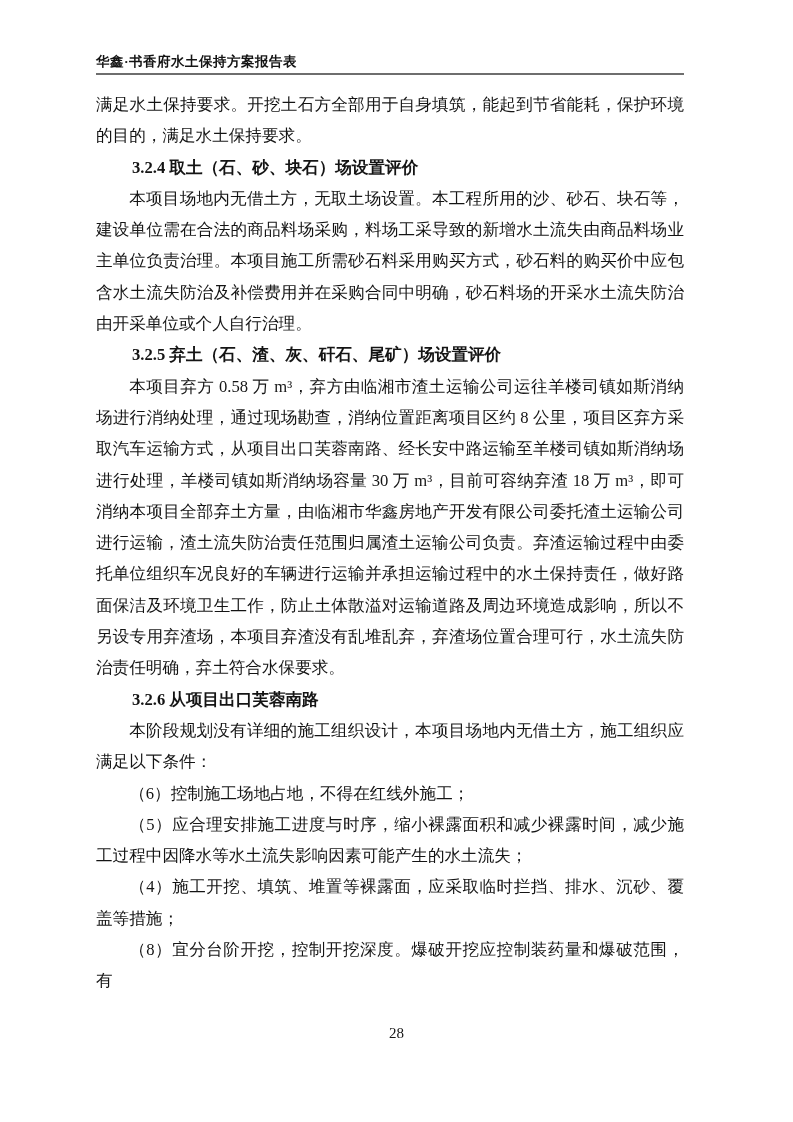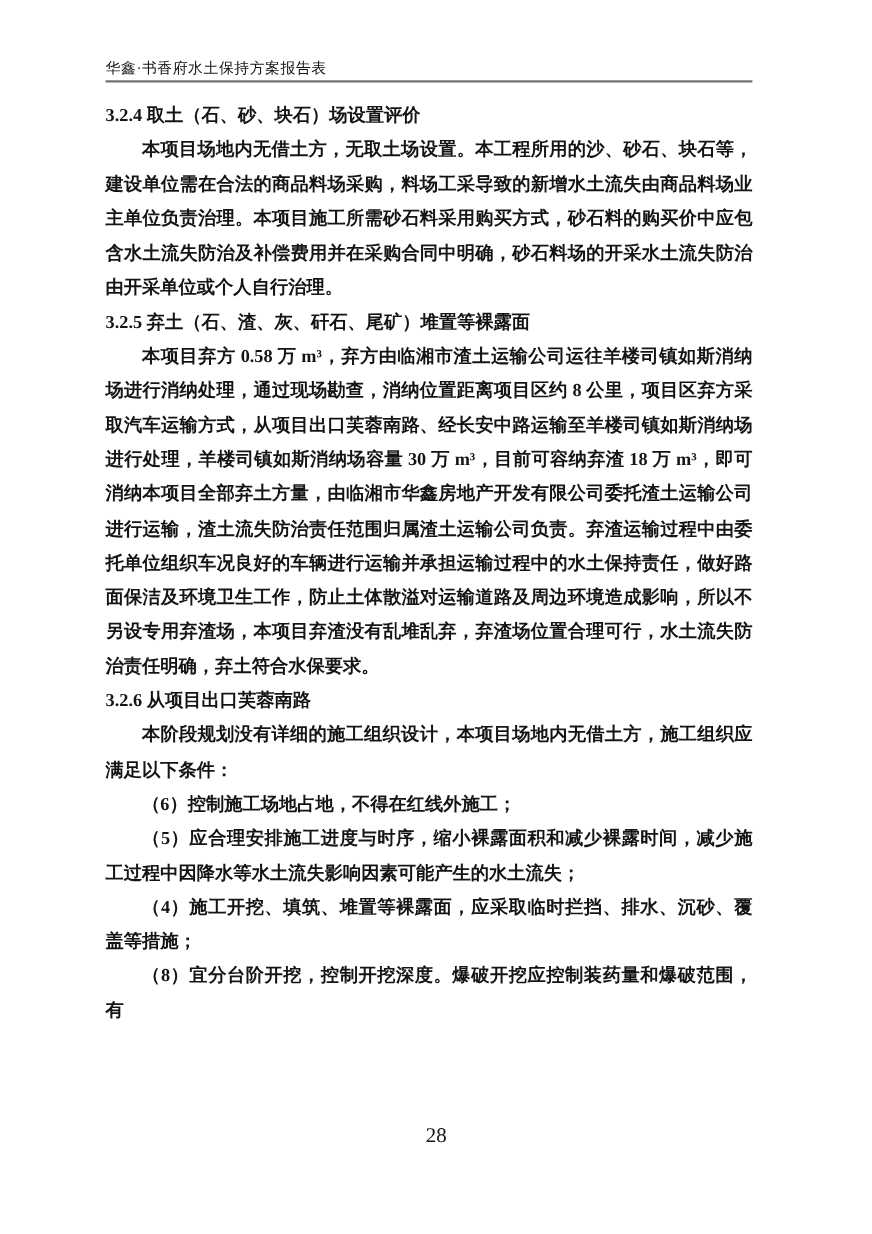--- a/index.html
+++ b/index.html
@@ -20,20 +20,21 @@
   .page-header {
     position: absolute;
     left: 96px;
     top: 53px;
     width: 588px;
     font-size: 13.5px;
     line-height: 17px;
     padding-bottom: 3px;
     border-bottom: 2px solid #6e6e6e;
     letter-spacing: 0.5px;
+    font-weight: bold;
   }
   
   .doc-content {
     position: absolute;
     left: 96px;
     top: 89px;
     width: 588px;
     font-size: 16.6px;
     line-height: 31.3px;
     text-align: justify;
@@ -42,52 +43,53 @@
   .doc-content p,
   .doc-content h3 {
     margin: 0;
     padding: 0;
     font-size: inherit;
     line-height: inherit;
   }
   .doc-content h3 {
     font-weight: bold;
     text-align: left;
+    margin-left: 36px;
   }
   .indent {
     text-indent: 2em;
-    font-weight: bold;
   }
   
   .page-number {
     position: absolute;
     left: 0;
     top: 1024px;
     width: 793px;
     text-align: center;
-    font-size: 19px;
+    font-size: 15px;
     line-height: 18px;
   }
 </style>
 </head>
 <body>
 
 <div class="page">
 
   <div class="page-header">
     <span>华鑫·书香府水土保持方案报告表</span>
   </div>
 
   <div class="doc-content">
+    <p class="body-text">满足水土保持要求。开挖土石方全部用于自身填筑，能起到节省能耗，保护环境的目的，满足水土保持要求。</p>
 
     <h3>3.2.4 取土（石、砂、块石）场设置评价</h3>
 
     <p class="indent">本项目场地内无借土方，无取土场设置。本工程所用的沙、砂石、块石等，建设单位需在合法的商品料场采购，料场工采导致的新增水土流失由商品料场业主单位负责治理。本项目施工所需砂石料采用购买方式，砂石料的购买价中应包含水土流失防治及补偿费用并在采购合同中明确，砂石料场的开采水土流失防治由开采单位或个人自行治理。</p>
 
-    <h3>3.2.5 弃土（石、渣、灰、矸石、尾矿）堆置等裸露面</h3>
+    <h3>3.2.5 弃土（石、渣、灰、矸石、尾矿）场设置评价</h3>
 
     <p class="indent">本项目弃方 0.58 万 m³，弃方由临湘市渣土运输公司运往羊楼司镇如斯消纳场进行消纳处理，通过现场勘查，消纳位置距离项目区约 8 公里，项目区弃方采取汽车运输方式，从项目出口芙蓉南路、经长安中路运输至羊楼司镇如斯消纳场进行处理，羊楼司镇如斯消纳场容量 30 万 m³，目前可容纳弃渣 18 万 m³，即可消纳本项目全部弃土方量，由临湘市华鑫房地产开发有限公司委托渣土运输公司进行运输，渣土流失防治责任范围归属渣土运输公司负责。弃渣运输过程中由委托单位组织车况良好的车辆进行运输并承担运输过程中的水土保持责任，做好路面保洁及环境卫生工作，防止土体散溢对运输道路及周边环境造成影响，所以不另设专用弃渣场，本项目弃渣没有乱堆乱弃，弃渣场位置合理可行，水土流失防治责任明确，弃土符合水保要求。</p>
 
     <h3>3.2.6 从项目出口芙蓉南路</h3>
 
     <p class="indent">本阶段规划没有详细的施工组织设计，本项目场地内无借土方，施工组织应满足以下条件：</p>
 
     <p class="indent">（6）控制施工场地占地，不得在红线外施工；</p>
 
 

